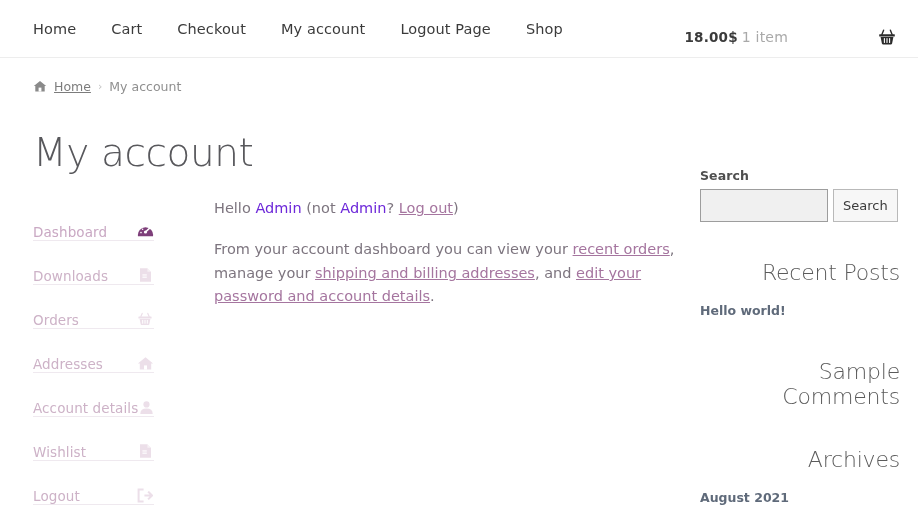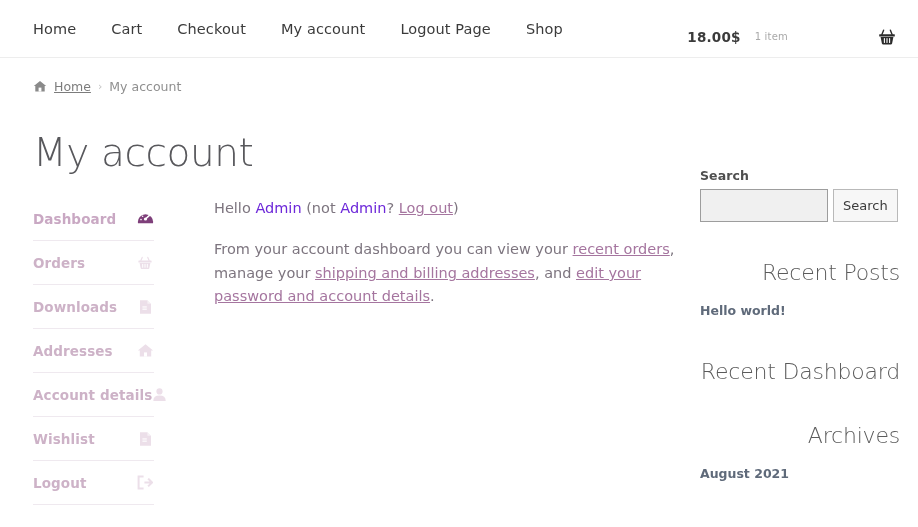--- a/index.html
+++ b/index.html
@@ -48,23 +48,23 @@
     display: flex;
     align-items: center;
   }
   .cart-total {
     font-size: 13.5px;
     color: #3b3b3b;
     font-weight: 600;
     letter-spacing: .2px;
   }
   .cart-count {
-    font-size: 10px;
+    font-size: 14px;
     color: #a9a9a9;
-    margin-left: 14px;
+    margin-left: 4px;
     letter-spacing: .2px;
   }
   .cart-icon {
     margin-left: 88px;
     width: 22px;
     height: 22px;
     display: flex;
     align-items: center;
     justify-content: center;
     cursor: pointer;
@@ -118,26 +118,25 @@
   }
 
   
   .account-nav {
     width: 121px;
     flex: 0 0 121px;
   }
   .account-nav-item {
     position: relative;
     display: flex;
-    align-items: center;
+    align-items: flex-end;
     justify-content: space-between;
     height: 43px;
     border-bottom: 1px solid #efe9ef;
     cursor: pointer;
-    font-weight: bold;
   }
   .account-nav-item:first-child { border-top: 1px solid #efe9ef; border-top-color: transparent; }
   .account-nav-label {
     font-size: 13.5px;
     color: #cdb2c7;
     letter-spacing: .1px;
     white-space: nowrap;
   }
   .account-nav-item.is-active .account-nav-label { color: #c9a8c3; }
   .account-nav-icon {
@@ -292,39 +291,39 @@
             <path d="M1 13.2 A7.6 7.6 0 1 1 16 13.2 Z" fill="currentColor"></path>
             <circle cx="8.5" cy="9" r="1.6" fill="#ffffff"></circle>
             <path d="M8.5 9 L12.4 5.4" stroke="#ffffff" stroke-width="1.5" stroke-linecap="round"></path>
             <circle cx="4" cy="9.6" r="0.8" fill="#ffffff"></circle>
             <circle cx="5.6" cy="6.2" r="0.8" fill="#ffffff"></circle>
           </svg>
         </span>
       </div>
 
       <div class="account-nav-item">
+        <span class="account-nav-label">Downloads</span>
+        <span class="account-nav-icon">
+          <svg width="15" height="16" viewBox="0 0 15 16">
+            <path d="M2 1.2 L9.4 1.2 L13 4.8 L13 14.8 L2 14.8 Z" fill="currentColor"></path>
+            <path d="M9.4 1.2 L9.4 4.8 L13 4.8 Z" fill="#ffffff" opacity=".55"></path>
+            <rect x="4.4" y="7.4" width="4.4" height="1.1" fill="#ffffff"></rect>
+            <rect x="4.4" y="9.6" width="4.4" height="1.1" fill="#ffffff"></rect>
+          </svg>
+        </span>
+      </div>
+
+      <div class="account-nav-item">
         <span class="account-nav-label">Orders</span>
         <span class="account-nav-icon">
           <svg width="16" height="16" viewBox="0 0 16 16">
             <path d="M5.2 2.4 L3.9 5.6 M10.8 2.4 L12.1 5.6" stroke="currentColor" stroke-width="1.2" stroke-linecap="round"></path>
             <rect x="1.4" y="5.6" width="13.2" height="2" rx="0.4" fill="currentColor"></rect>
             <path d="M2.6 7.9 L3.7 13.2 Q3.8 13.9 4.5 13.9 L11.5 13.9 Q12.2 13.9 12.3 13.2 L13.4 7.9 Z" fill="currentColor"></path>
             <path d="M5.7 9.3 L5.7 12.3 M8 9.3 L8 12.3 M10.3 9.3 L10.3 12.3" stroke="#ffffff" stroke-width="1" stroke-linecap="round"></path>
-          </svg>
-        </span>
-      </div>
-
-      <div class="account-nav-item">
-        <span class="account-nav-label">Downloads</span>
-        <span class="account-nav-icon">
-          <svg width="15" height="16" viewBox="0 0 15 16">
-            <path d="M2 1.2 L9.4 1.2 L13 4.8 L13 14.8 L2 14.8 Z" fill="currentColor"></path>
-            <path d="M9.4 1.2 L9.4 4.8 L13 4.8 Z" fill="#ffffff" opacity=".55"></path>
-            <rect x="4.4" y="7.4" width="4.4" height="1.1" fill="#ffffff"></rect>
-            <rect x="4.4" y="9.6" width="4.4" height="1.1" fill="#ffffff"></rect>
           </svg>
         </span>
       </div>
 
       <div class="account-nav-item">
         <span class="account-nav-label">Addresses</span>
         <span class="account-nav-icon">
           <svg width="17" height="15" viewBox="0 0 17 15">
             <path d="M8.5 1.2 L0.9 7.4 L2.8 7.4 L2.8 13.6 L14.2 13.6 L14.2 7.4 L16.1 7.4 Z" fill="currentColor"></path>
             <rect x="7" y="9.4" width="3" height="4.2" fill="#ffffff"></rect>
@@ -387,21 +386,21 @@
     <div class="widget">
       <h2 class="widget-title">Recent Posts</h2>
       <ul class="widget-list">
         <li>
           <a class="widget-link">Hello world!</a>
         </li>
       </ul>
     </div>
 
     <div class="widget">
-      <h2 class="widget-title">Recent Dashboard</h2>
+      <h2 class="widget-title">Sample Comments</h2>
     </div>
 
     <div class="widget">
       <h2 class="widget-title">Archives</h2>
       <ul class="widget-list">
         <li>
           <a class="widget-link">August 2021</a>
         </li>
       </ul>
     </div>

